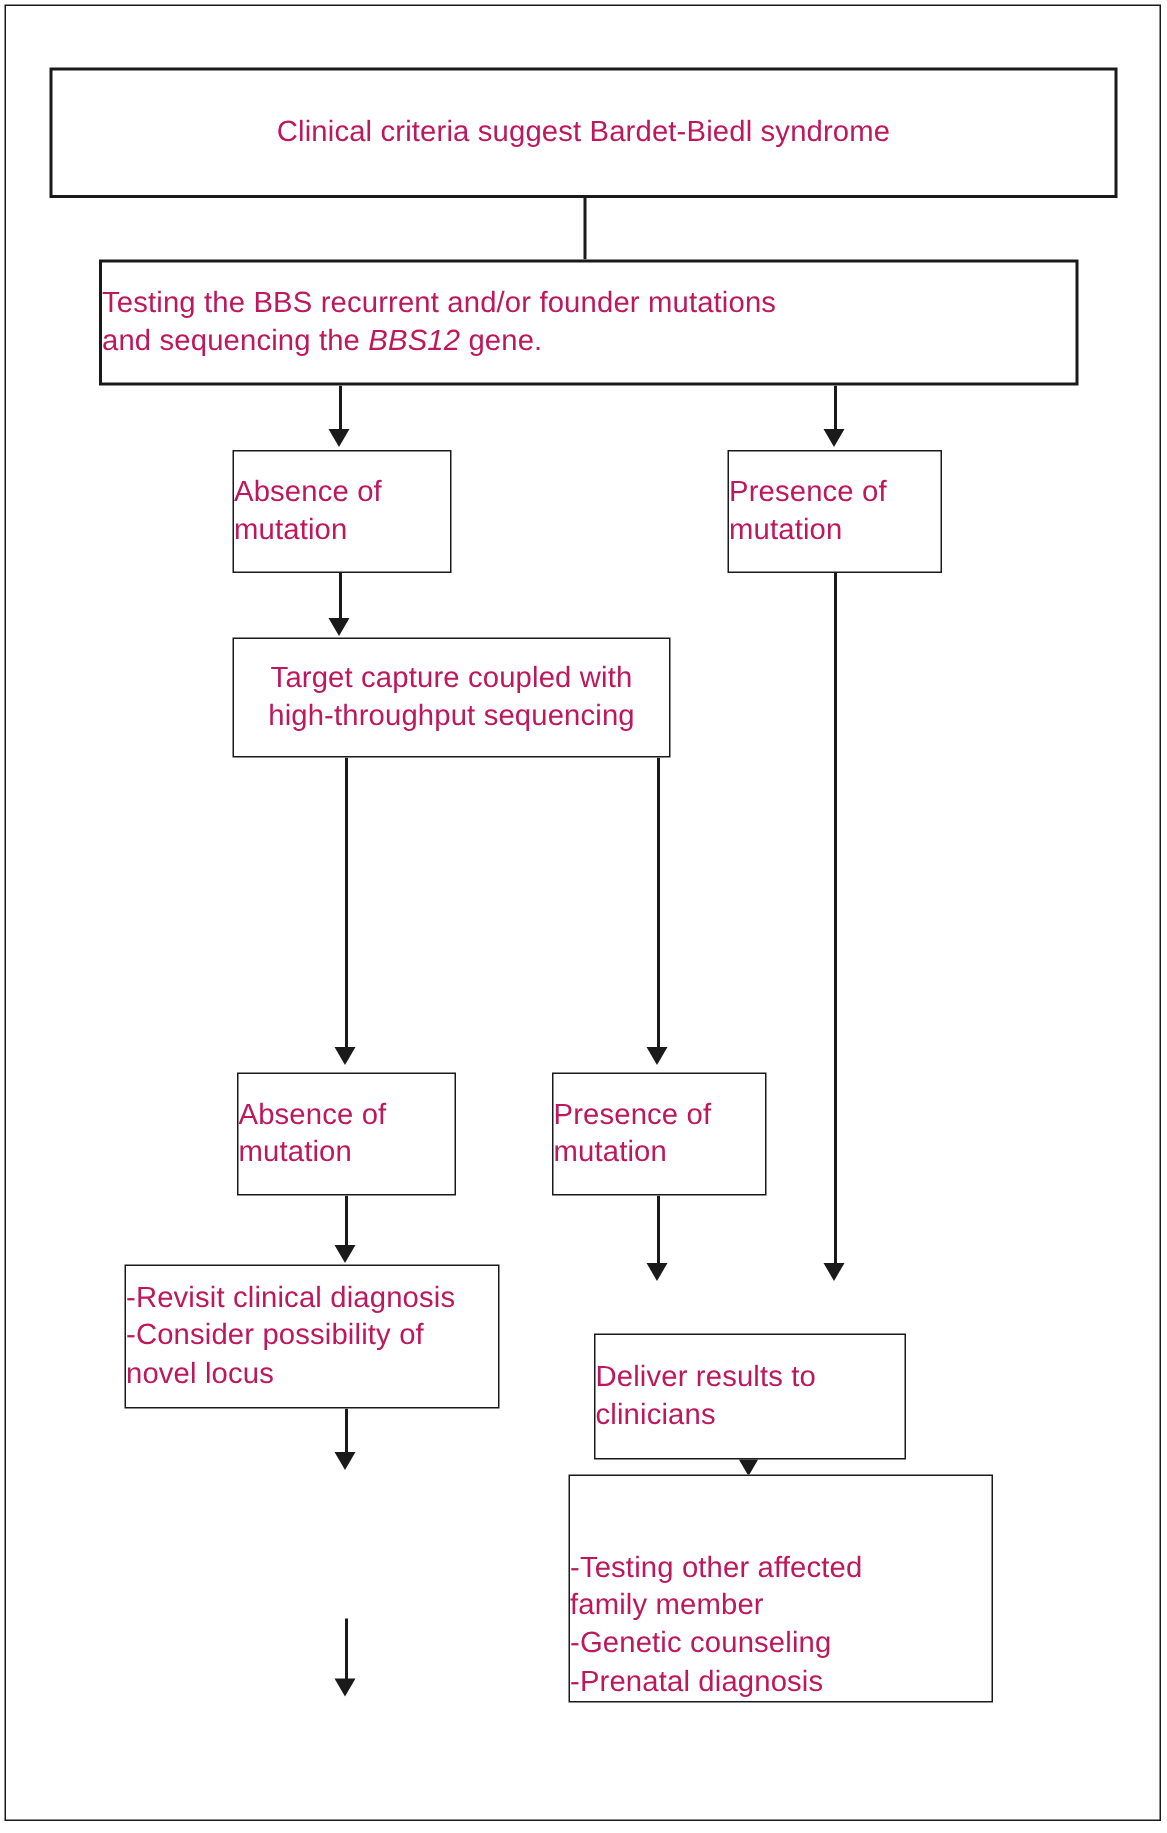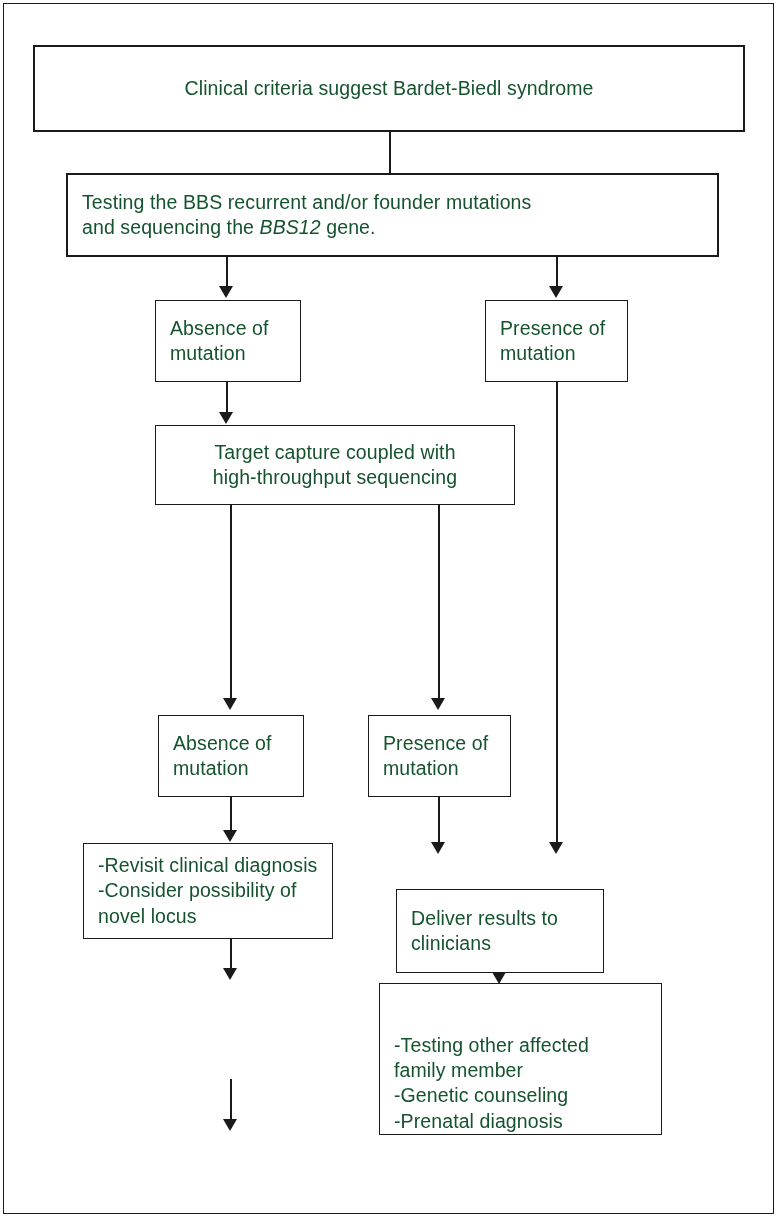--- a/index.html
+++ b/index.html
@@ -26,36 +26,36 @@
     width: 771px;
     height: 1211px;
     border: 1.4px solid #1a1a1a;
     box-sizing: border-box;
   }
   .node {
     position: absolute;
     box-sizing: border-box;
     border: 1.6px solid #1a1a1a;
     background: #ffffff;
-    color: #14532d;
+    color: #be185d;
     font-size: 19.5px;
     line-height: 1.30;
     letter-spacing: 0.1px;
     display: flex;
     align-items: center;
     z-index: 3;
   }
   .node .txt {
     display: block;
     width: 100%;
     white-space: pre-line;
   }
   .node.center .txt { text-align: center; padding: 0 6px; }
   .node.left   .txt { text-align: left; }
-  .node.pad-l  .txt { padding-left: 14px; }
+  .node.pad-l  .txt { }
 
   .node.thick { border-width: 2.1px; }
 
   em.gene { font-style: italic; text-align: right; }
 
   
   .line {
     position: absolute;
     background: #1a1a1a;
     z-index: 2;
@@ -103,21 +103,21 @@
     <span class="txt">Presence of
 mutation</span>
   </div>
 
   <div class="line vline" style="left:226px; top:382px; height:32px;"></div>
   <div class="arrow" style="left:219px; top:412px;"></div>
 
   <div class="line vline" style="left:556px; top:382px; height:462px;"></div>
   <div class="arrow" style="left:549px; top:842px;"></div>
 
-  <div class="node center" style="left:155px; top:425px; width:360px; height:80px;">
+  <div class="node center" style="left:155px; top:425px; width:292px; height:80px;">
     <span class="txt">Target capture coupled with
 high-throughput sequencing</span>
   </div>
 
   <div class="line vline" style="left:230px; top:505px; height:195px;"></div>
   <div class="arrow" style="left:223px; top:698px;"></div>
 
   <div class="line vline" style="left:438px; top:505px; height:195px;"></div>
   <div class="arrow" style="left:431px; top:698px;"></div>
 

